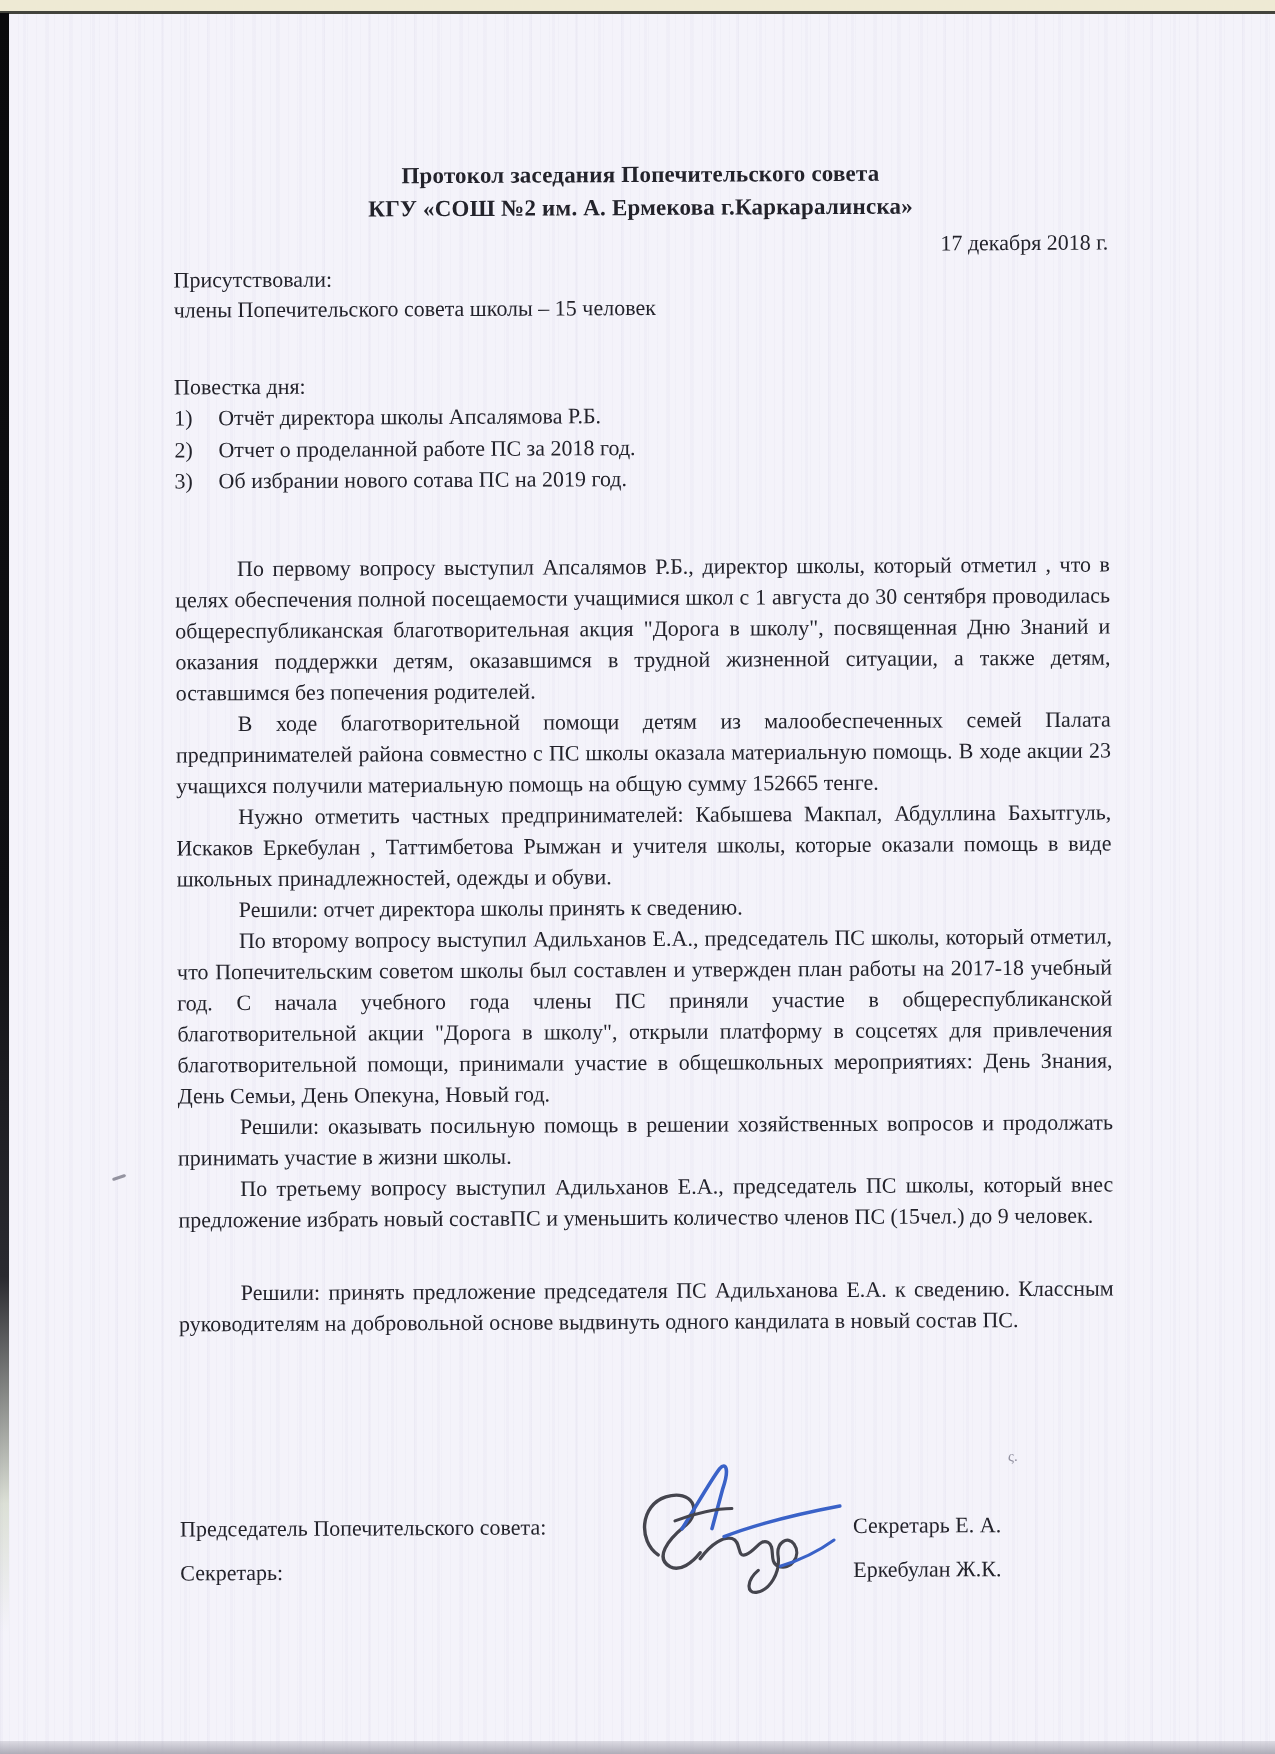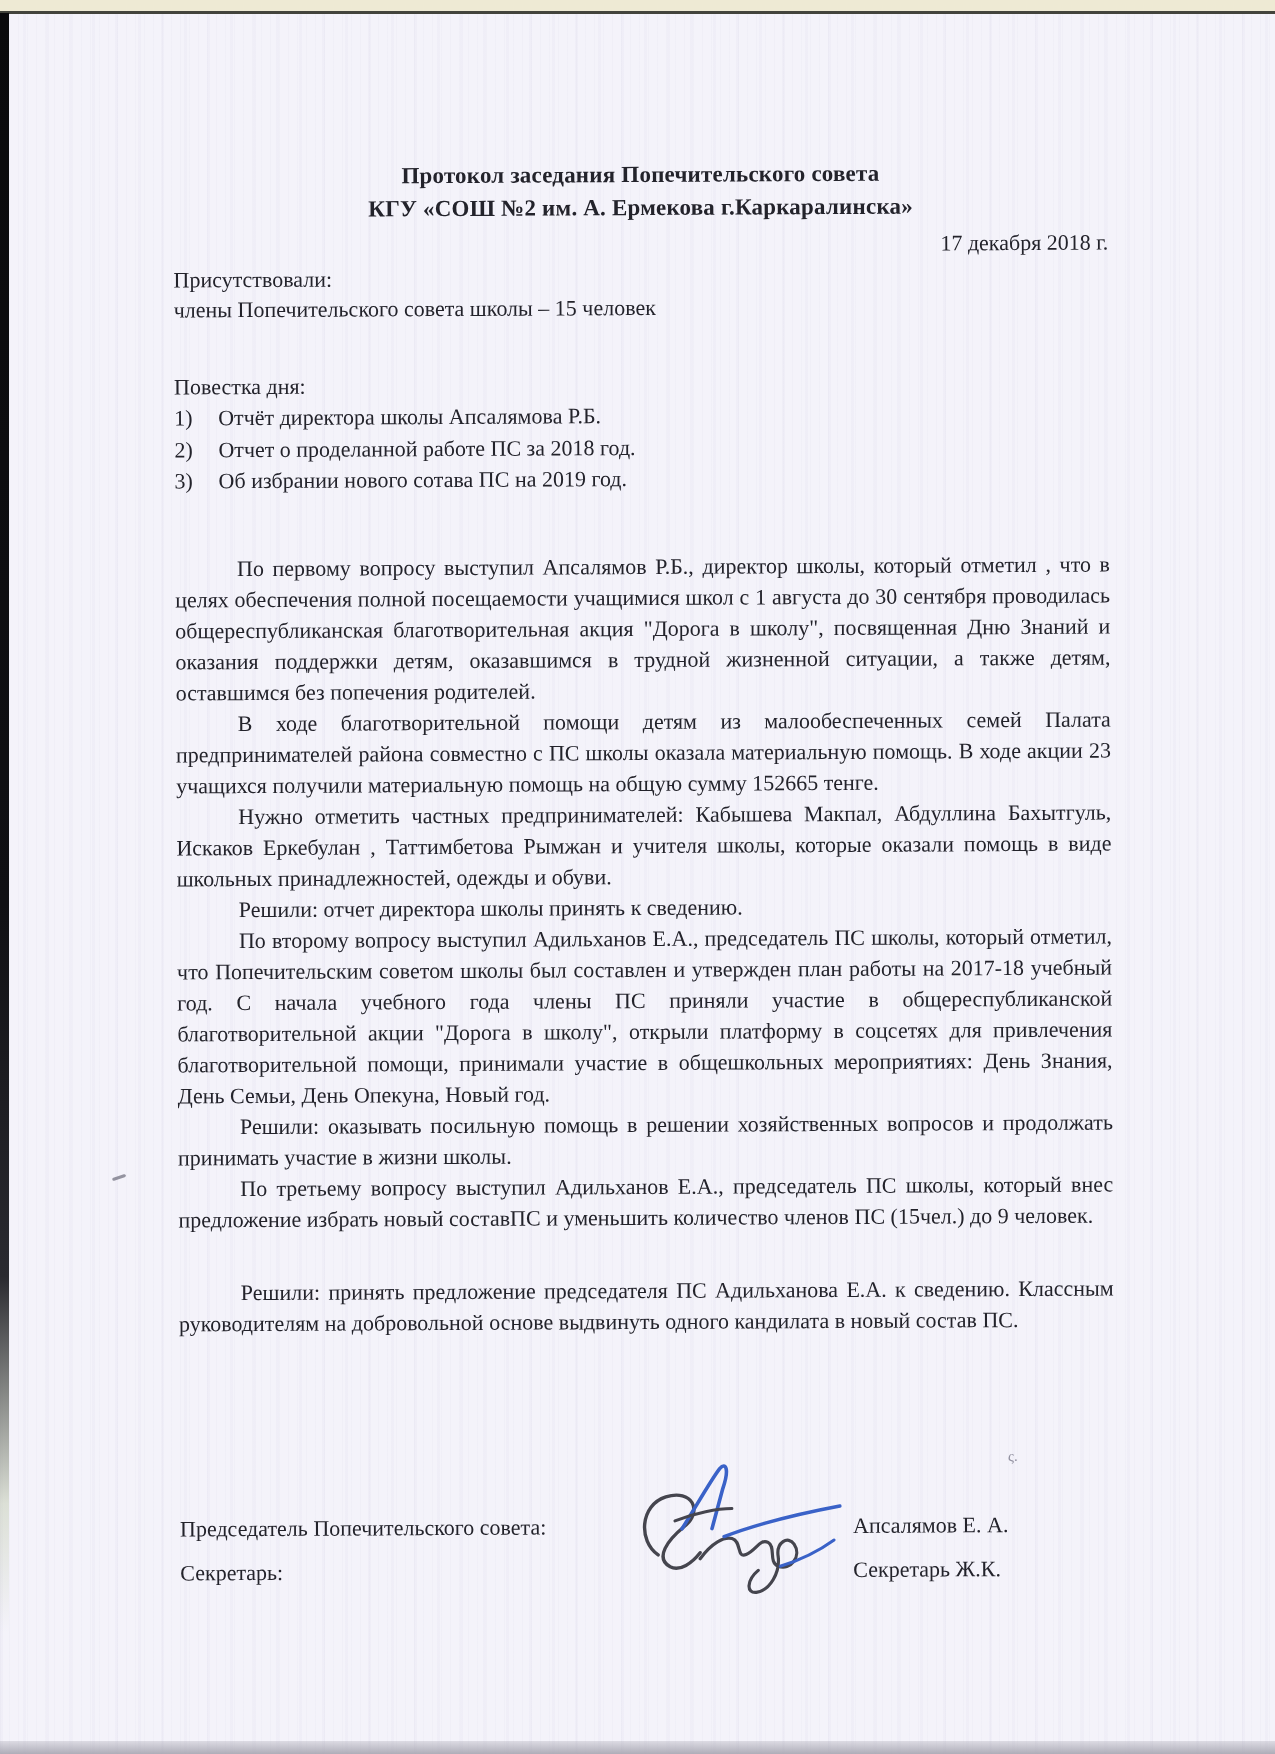--- a/index.html
+++ b/index.html
@@ -181,22 +181,22 @@
         <path d="M38 92 C18 78, 20 42, 46 34 C72 26, 84 48, 64 64 C48 77, 34 95, 50 104 C60 109, 72 100, 80 90" stroke="#45454e" stroke-width="3.4" stroke-linecap="round"></path>
         <path d="M62 66 C76 44, 92 16, 100 6 C106 -1, 110 6, 103 26 L92 66" stroke="#3a62c8" stroke-width="3.6" stroke-linecap="round"></path>
         <path d="M55 58 C75 50, 98 46, 112 46" stroke="#45454e" stroke-width="3" stroke-linecap="round"></path>
         <path d="M80 96 C92 80, 104 74, 112 76 C122 79, 116 96, 126 92 C136 88, 140 76, 148 80 C156 84, 148 100, 158 104 C170 109, 182 94, 174 82 C168 73, 156 80, 158 94 C160 110, 150 128, 136 130 C126 131, 126 118, 138 108" stroke="#45454e" stroke-width="3.2" stroke-linecap="round"></path>
         <path d="M104 74 C136 62, 176 52, 220 44" stroke="#3a62c8" stroke-width="3.4" stroke-linecap="round"></path>
         <path d="M160 104 C180 98, 200 88, 214 78" stroke="#3a62c8" stroke-width="3" stroke-linecap="round"></path>
       </svg>
 
       <div class="sig-row">
         <span class="sig-label">Председатель Попечительского совета:</span>
-        <span class="sig-name">Апсалямов Е. А.</span>
+        <span class="sig-name">Секретарь Е. А.</span>
       </div>
       <div class="sig-row">
         <span class="sig-label">Секретарь:</span>
-        <span class="sig-name">Секретарь Ж.К.</span>
+        <span class="sig-name">Еркебулан Ж.К.</span>
       </div>
     </div>
 
   </div>
 </div>
 
 </body></html>

